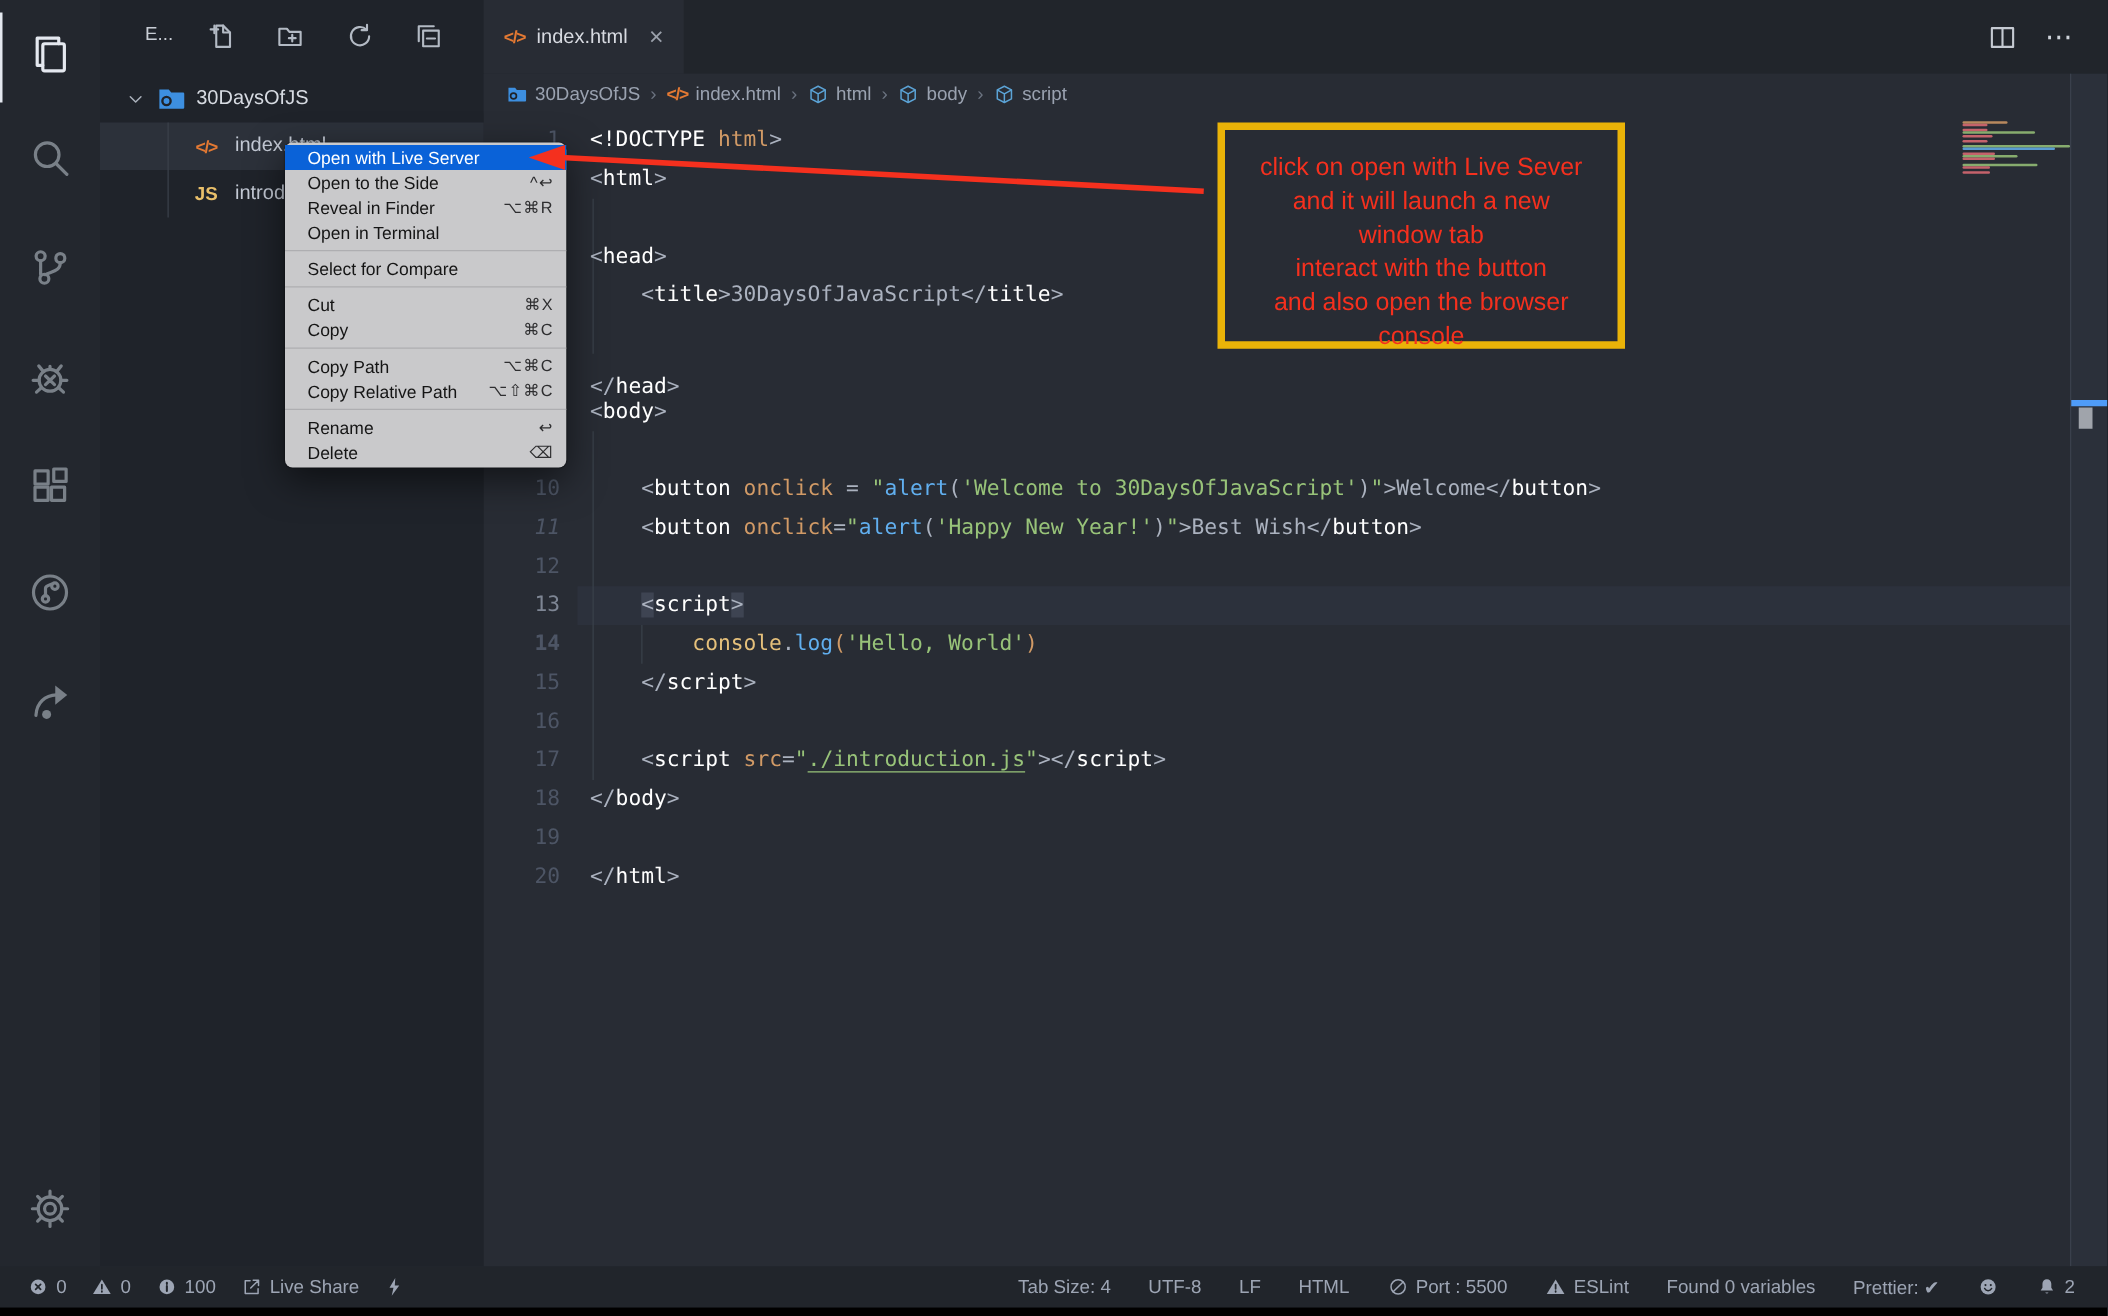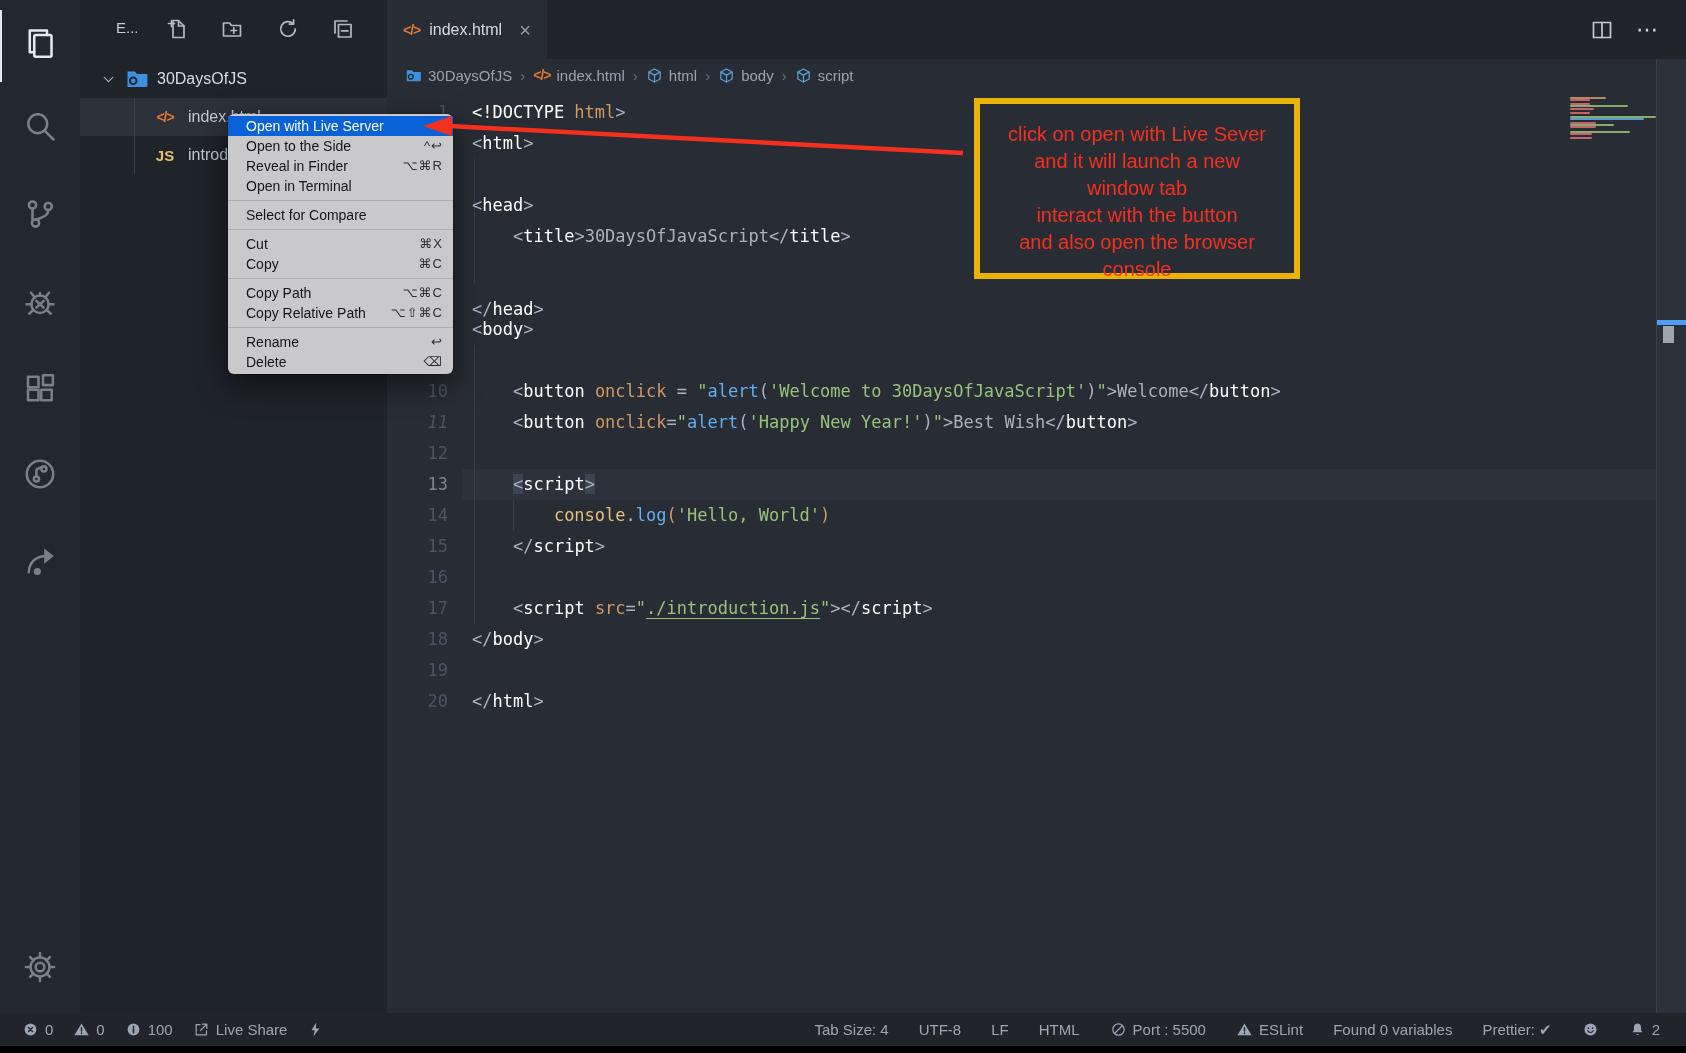--- a/index.html
+++ b/index.html
@@ -279,21 +279,21 @@
       <div class="gut-num" style="top: 190px;">4</div>
       <div class="gut-num" style="top: 221px;">5</div>
       <div class="gut-num" style="top: 252px;">6</div>
       <div class="gut-num" style="top: 283px;">7</div>
       <div class="gut-num" style="top: 314px;">8</div>
       <div class="gut-num" style="top: 345px;">9</div>
       <div class="gut-num" style="top: 376px;">10</div>
       <div class="gut-num" style="top: 407px; font-style: italic;">11</div>
       <div class="gut-num" style="top: 438px;">12</div>
       <div class="gut-num cur" style="top: 469px;">13</div>
-      <div class="gut-num" style="top: 500px;">14</div>
+      <div class="gut-num" style="top: 500px; font-weight: bold;">14</div>
       <div class="gut-num" style="top: 531px;">15</div>
       <div class="gut-num" style="top: 562px;">16</div>
       <div class="gut-num" style="top: 593px;">17</div>
       <div class="gut-num" style="top: 624px;">18</div>
       <div class="gut-num" style="top: 655px;">19</div>
       <div class="gut-num" style="top: 686px;">20</div>
     </div>
   <div id="code-lines">
       <div class="code-line" style="top: 97px;"><span class="tk-tag">&lt;!DOCTYPE </span><span class="tk-attr">html</span><span class="tk-plain">&gt;</span></div>
       <div class="code-line" style="top: 128px;"><span class="tk-plain">&lt;</span><span class="tk-tag">html</span><span class="tk-plain">&gt;</span></div>

